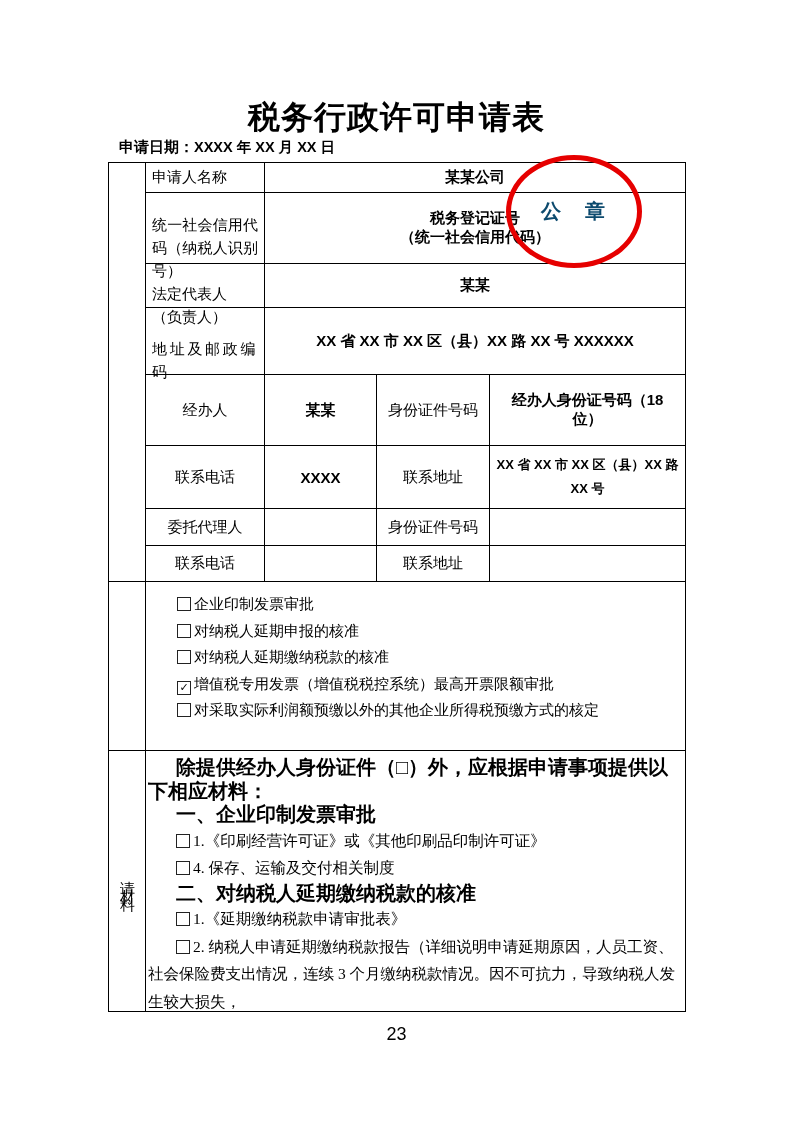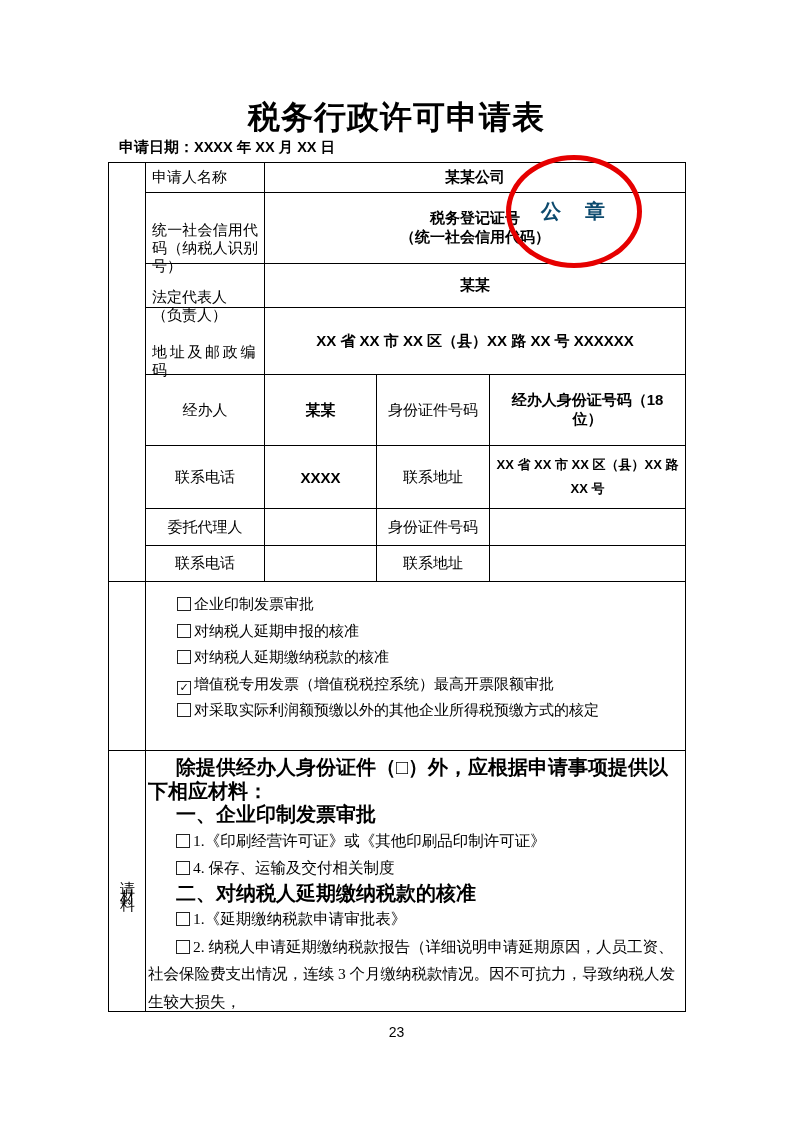--- a/index.html
+++ b/index.html
@@ -33,21 +33,21 @@
   .lab{width:119px;flex:none;padding:2px 6px;}
   .lab .jt{display:block;width:100%;text-align:justify;text-justify:inter-character;}
   .ls{letter-spacing:2.5px;}
   .val{flex:1;justify-content:center;text-align:center;font-weight:bold;
        font-family:"Liberation Sans","DejaVu Sans",sans-serif;padding:2px 4px;}
   .cen{justify-content:center;text-align:center;padding:2px 4px;}
   .c2{width:112px;flex:none;}
   .c3{width:113px;flex:none;}
   .c4{flex:1;}
   .small{font-size:13px;line-height:24px;}
-  .mid{line-height:18px;margin-top:40px;}
+  .mid{line-height:23px;margin-top:40px;}
   .h29{height:29px;} .h70{height:70px;} .h43{height:43px;} .h66{height:66px;}
   .h62{height:62px;} .h36{height:36px;} .h35{height:35px;}
 
   
   .licenses{flex:1;min-width:0;padding:9px 4px 4px 2px;height:168px;box-sizing:border-box;overflow:hidden;}
   .lic{line-height:26.5px;white-space:nowrap;}
   .ind1{padding-left:29px;}
   .ind0{padding-left:2px;}
   .cb{
     display:inline-block;width:14px;height:14px;box-sizing:border-box;
@@ -72,21 +72,21 @@
     border:5px solid #e60000;border-radius:50%;box-sizing:border-box;
     display:flex;align-items:center;justify-content:center;z-index:5;
     background:transparent;
   }
   .seal-text{
     color:#0c4a6e;font-family:"Liberation Sans","DejaVu Sans",sans-serif;
     font-weight:bold;font-size:20px;letter-spacing:2px;white-space:pre;
   }
   .pageno{
     position:absolute;top:1024px;left:0;width:100%;text-align:center;
-    font-family:"Liberation Sans","DejaVu Sans",sans-serif;font-size:14px;
+    font-family:"Liberation Sans","DejaVu Sans",sans-serif;font-size:18px;
   }
 </style>
 </head>
 <body>
 
 <div class="page">
 
   <div class="form-title sans">税务行政许可申请表</div>
 
   <div class="dateline">

